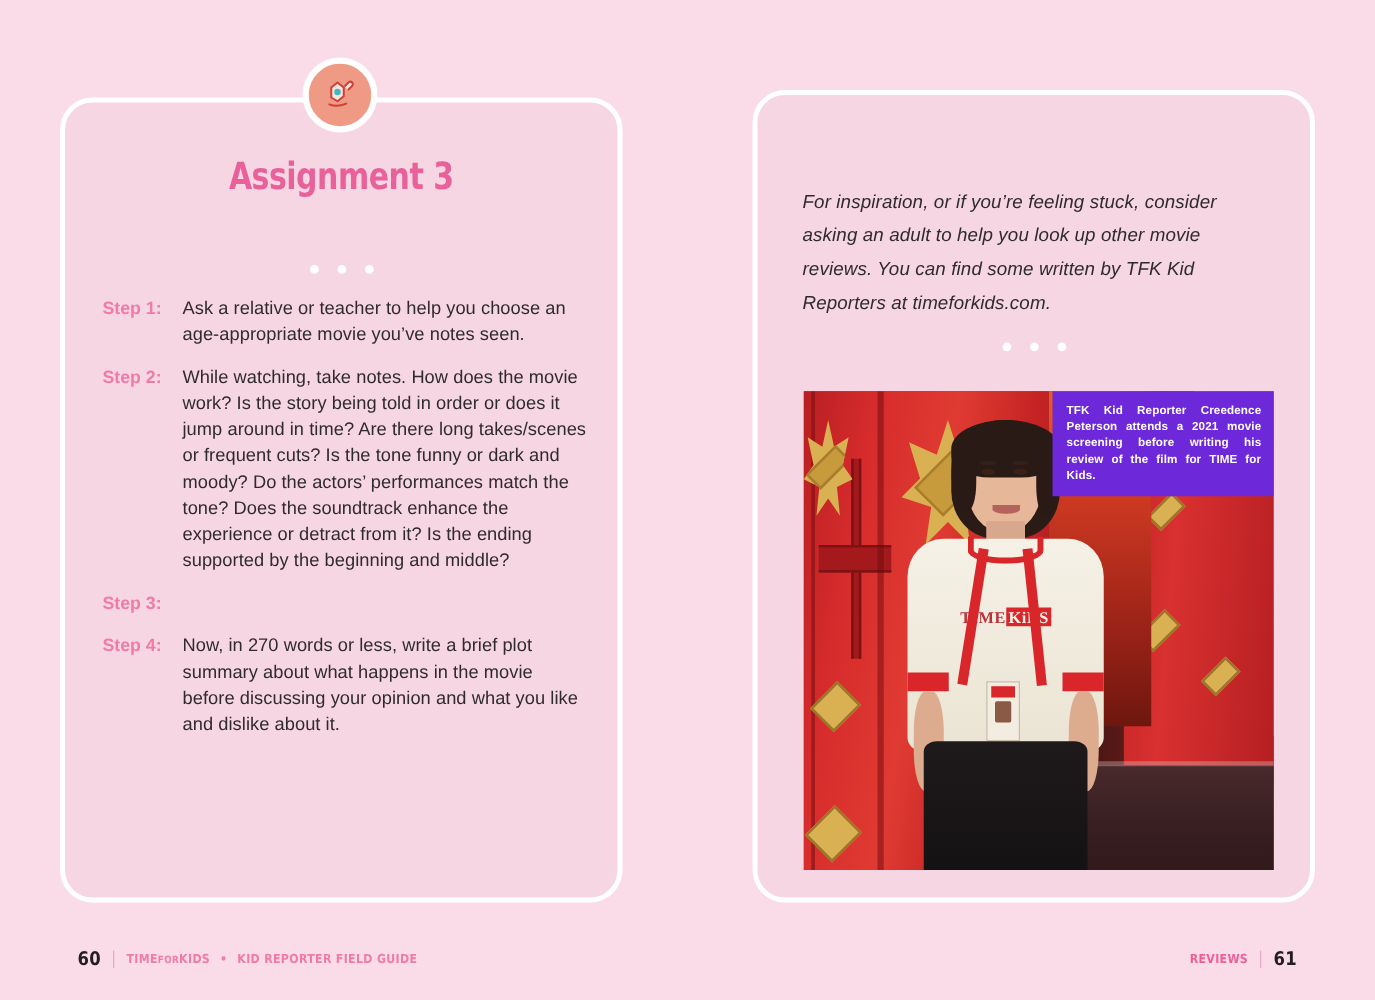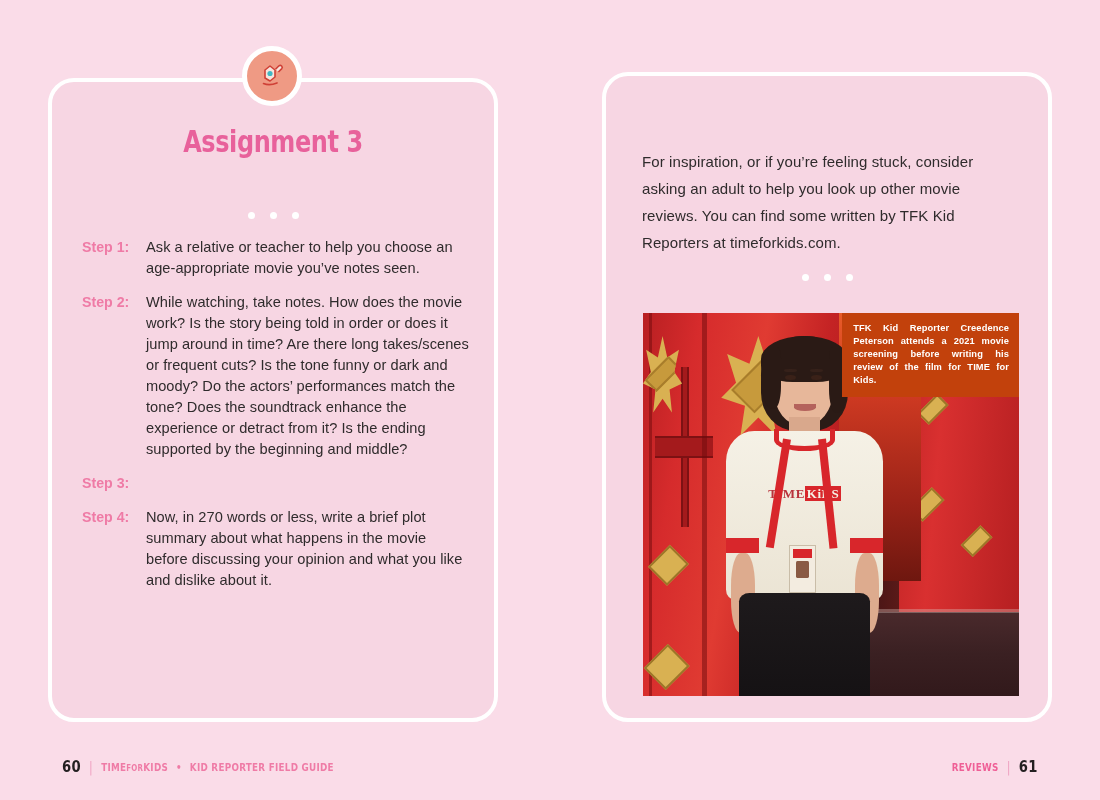--- a/index.html
+++ b/index.html
@@ -131,20 +131,21 @@
   
   .intro-para {
     position: absolute;
     left: 36px;
     right: 36px;
     top: 72px;
     font-size: 15px;
     line-height: 27px;
     color: #2f2b2c;
     letter-spacing: 0.1px;
+    font-style: italic;
   }
 
   .dots.right-dots { top: 198px; }
 
   
   .photo {
     position: absolute;
     left: 37px;
     top: 237px;
     width: 376px;
@@ -484,21 +485,21 @@
     background: linear-gradient(180deg, #1e1a1c 0%, #151214 100%);
     border-radius: 8% 8% 0 0;
   }
 
   
   .caption {
     position: absolute;
     right: 0;
     top: 0;
     width: 47%;
-    background: #c2410c;
+    background: #6d28d9;
     padding: 9px 10px 10px 11px;
     color: #ffffff;
     font-size: 9.3px;
     line-height: 13px;
     font-weight: bold;
     text-align: justify;
     letter-spacing: 0.1px;
   }
 
   

